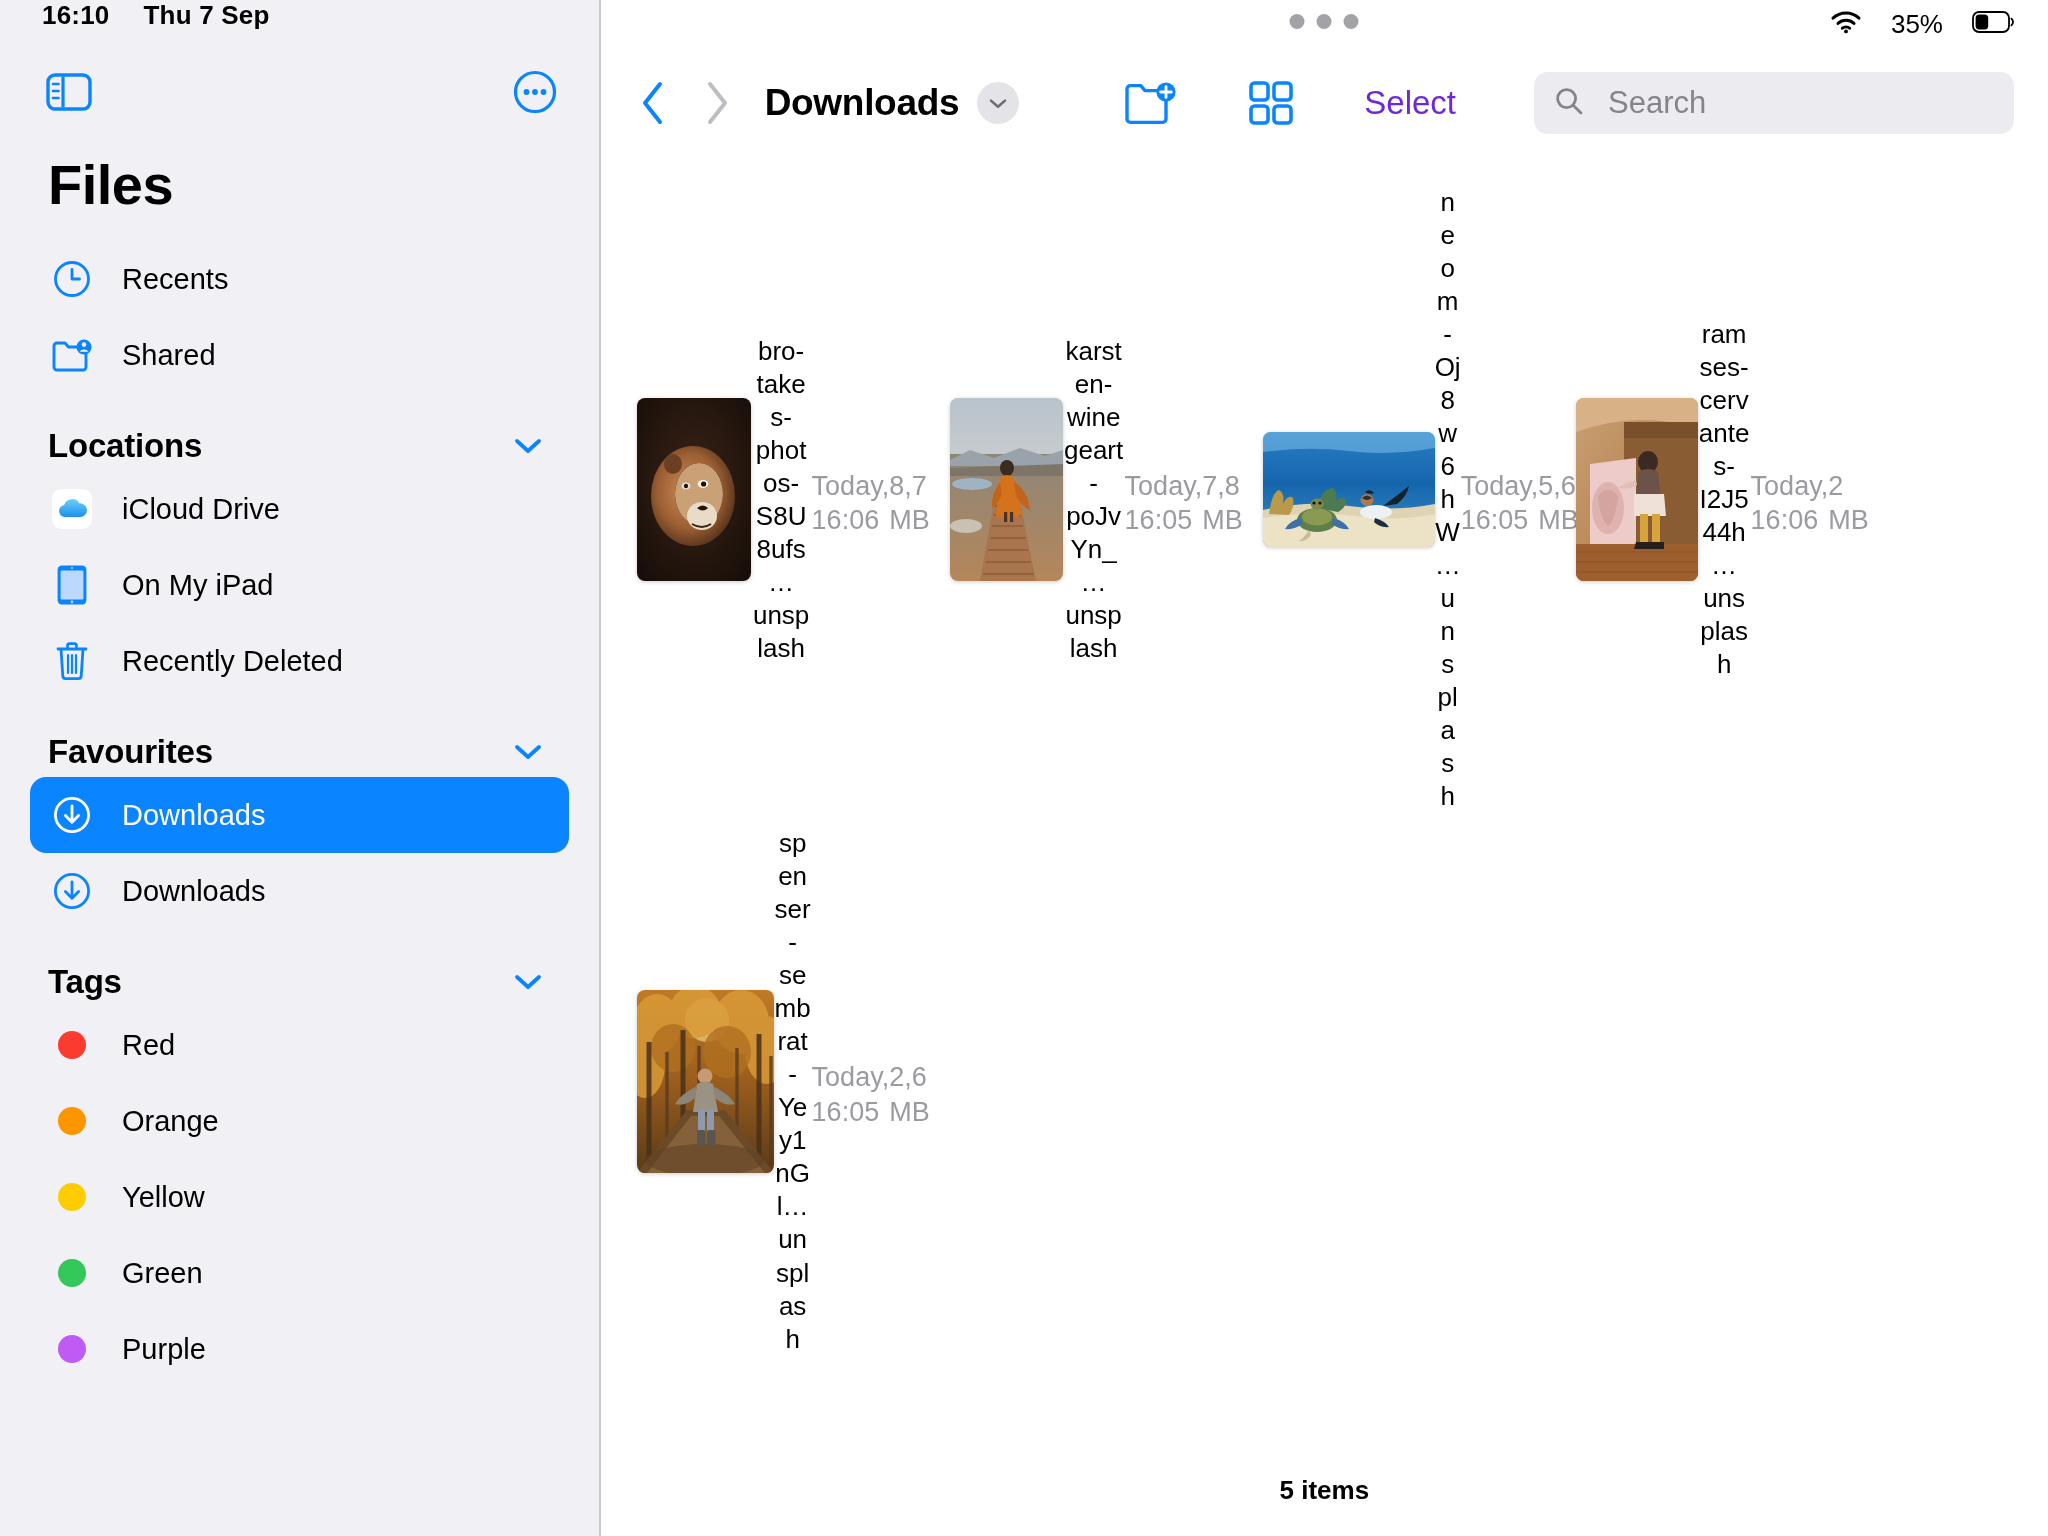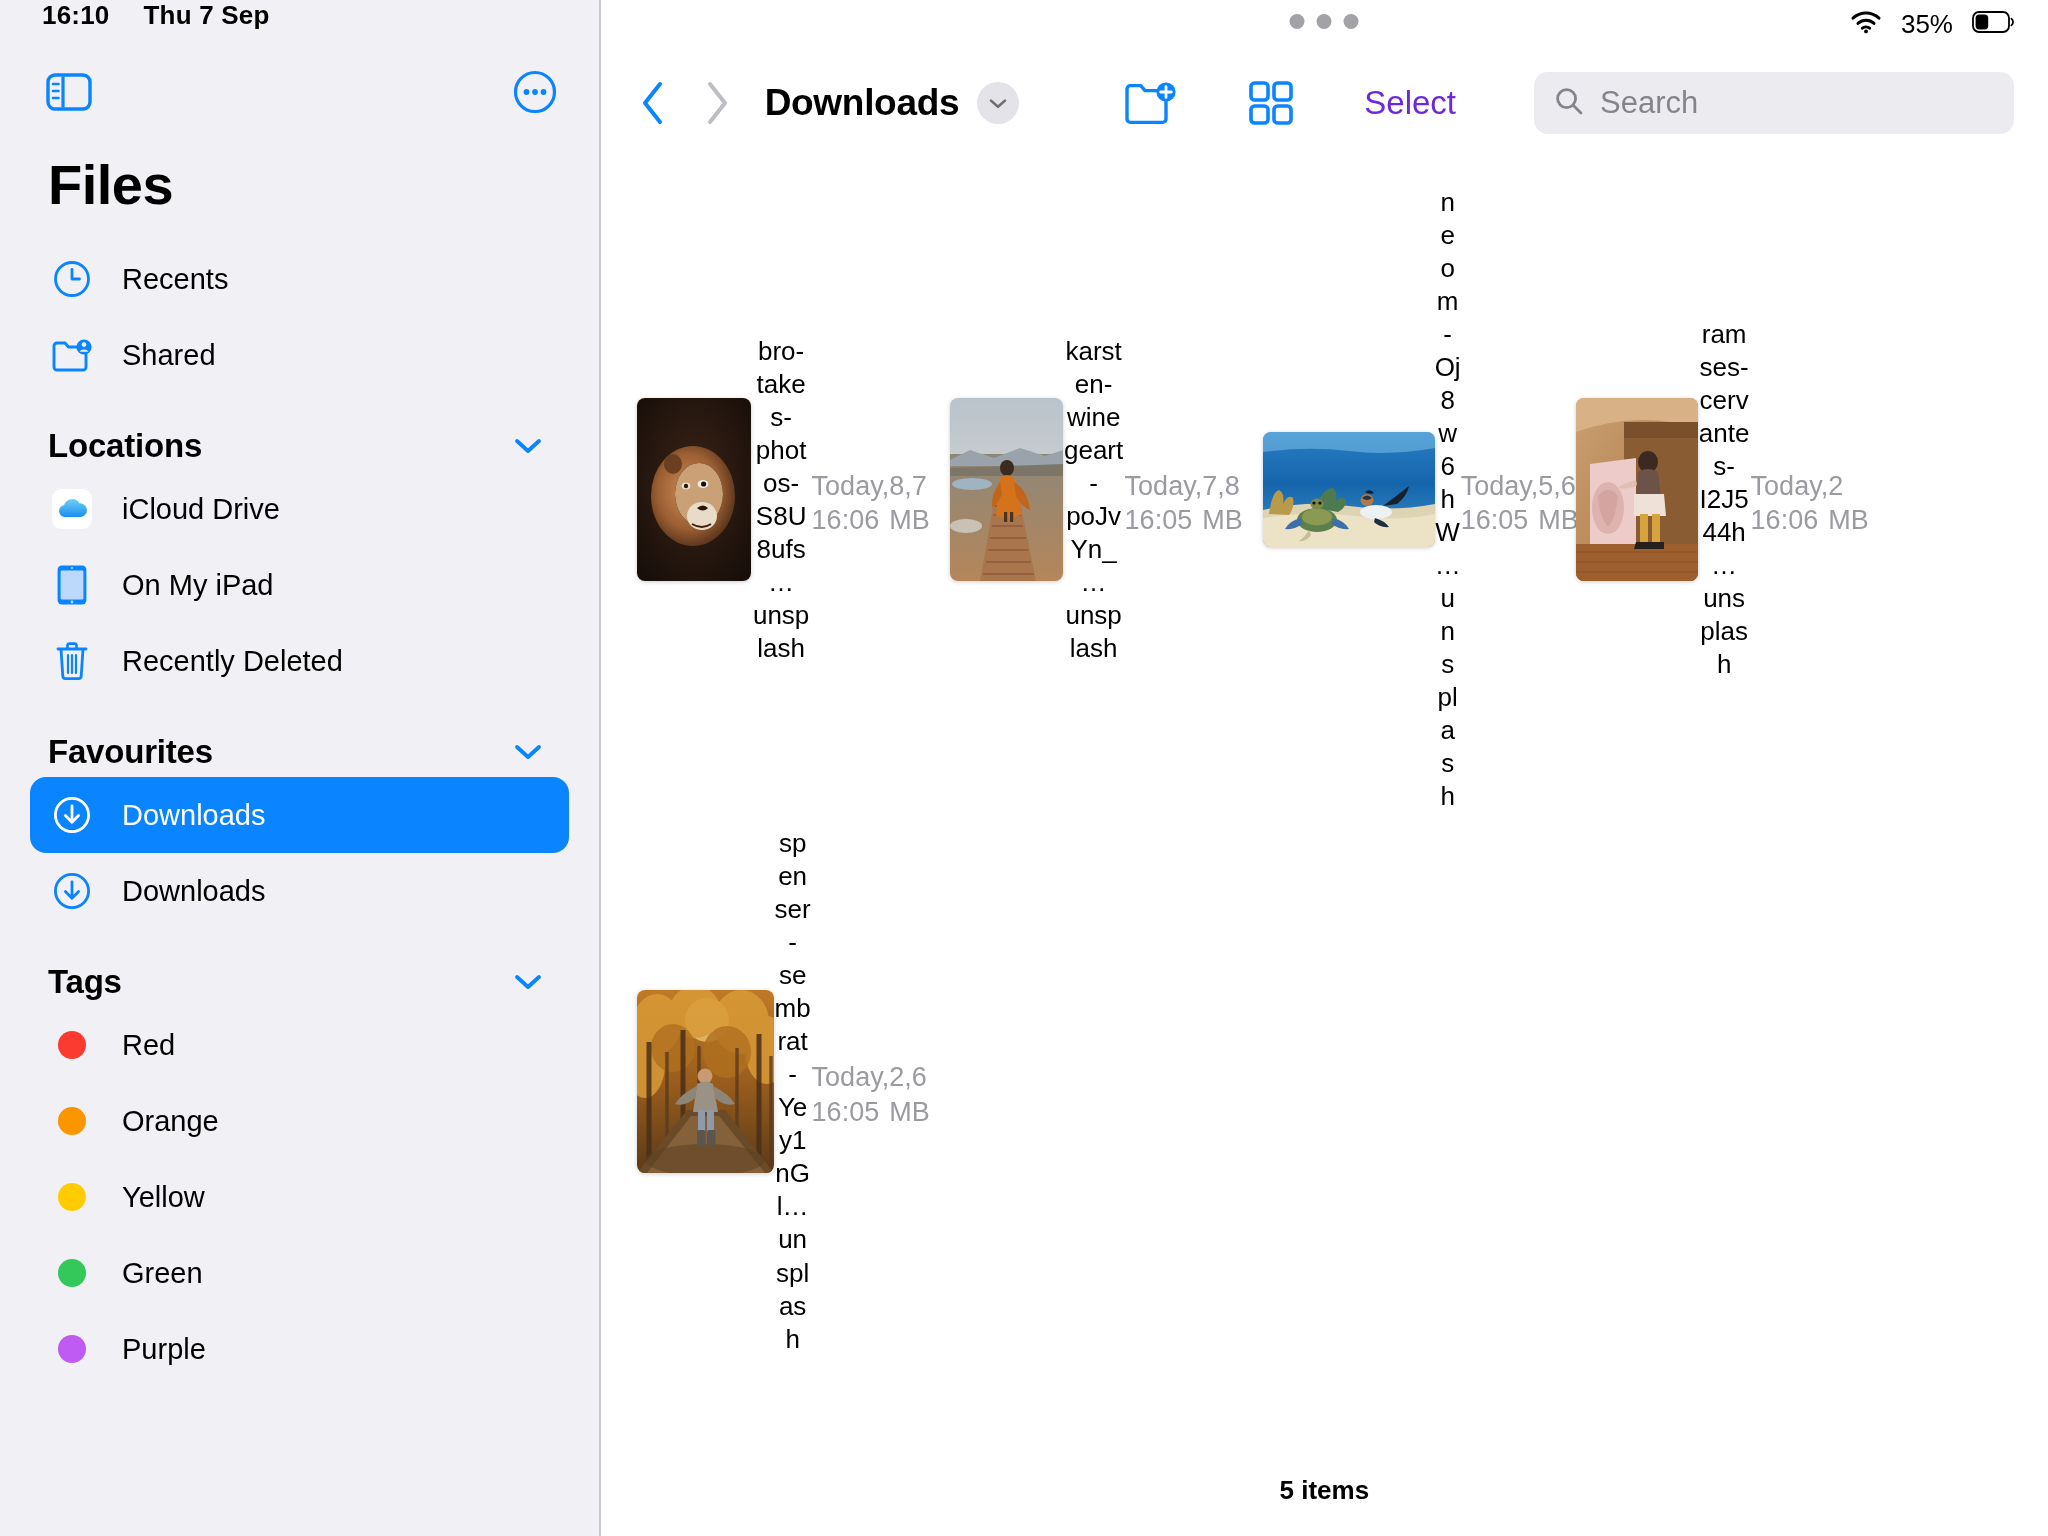--- a/index.html
+++ b/index.html
@@ -58,39 +58,39 @@
   .tag-dot { width:28px; height:28px; border-radius:50%; }
 
   
   .content { flex:1; height:1536px; background:#fff; position:relative; }
   .c-statusbar {
     height:48px; display:flex; align-items:center;
     justify-content:space-between; padding:0 34px 0 0; position:relative;
   }
   .multidots { position:absolute; left:50%; transform:translateX(-50%); top:14px; display:flex; gap:12px; }
   .multidots span { width:15px; height:15px; border-radius:50%; background:#a2a2a7; display:block; }
-  .c-status-right { margin-left:auto; display:flex; align-items:center; gap:19px; }
+  .c-status-right { margin-left:auto; display:flex; align-items:center; gap:29px; }
   .batt-pct { font-size:26px; font-weight:500; color:#000; }
 
   .toolbar {
     height:110px; display:flex; align-items:center; padding:0 34px 0 24px; gap:0;
   }
   .tb-nav { display:flex; align-items:center; gap:40px; padding-left:14px; }
   .tb-title-wrap { display:flex; align-items:center; gap:18px; margin-left:34px; }
   .tb-title { font-size:37px; font-weight:700; color:#000; letter-spacing:-.3px; }
   .tb-drop {
     width:42px; height:42px; border-radius:50%; background:#e3e3e8;
     display:flex; align-items:center; justify-content:center; cursor:pointer;
   }
   .tb-spacer1 { width:105px; }
   .tb-icons { display:flex; align-items:center; gap:70px; }
   .tb-select { font-size:33px; color:#6d28d9; font-weight:400; margin-left:70px; cursor:pointer; }
   .searchbox {
     margin-left:78px; width:480px; height:62px; background:#ececf0;
-    border-radius:14px; display:flex; align-items:center; gap:16px; padding:0 20px;
+    border-radius:14px; display:flex; align-items:center; gap:24px; padding:0 20px;
     cursor:text;
   }
   .searchbox .sph { font-size:31px; color:#84848c; }
 
   
   .grid {
     display:flex; flex-wrap:wrap; padding:14px 0 0 26px;
     align-content:flex-start;
   }
   .cell {

